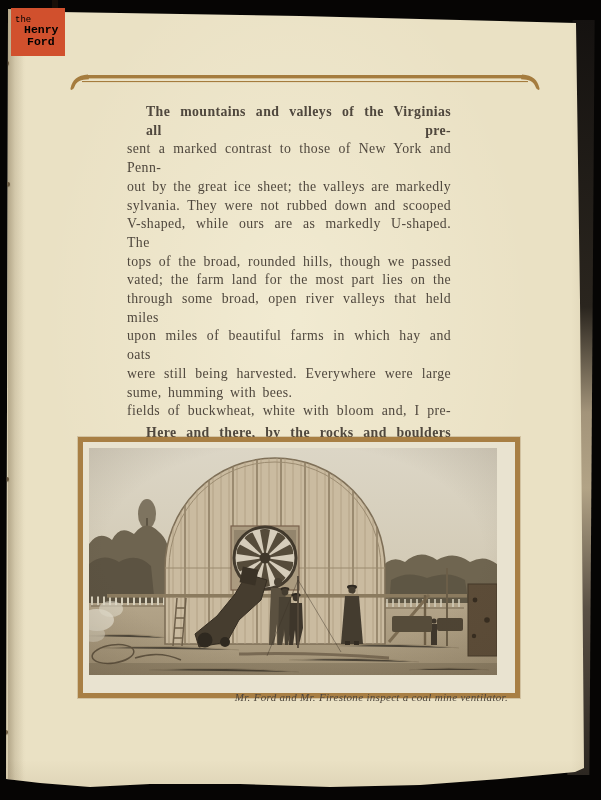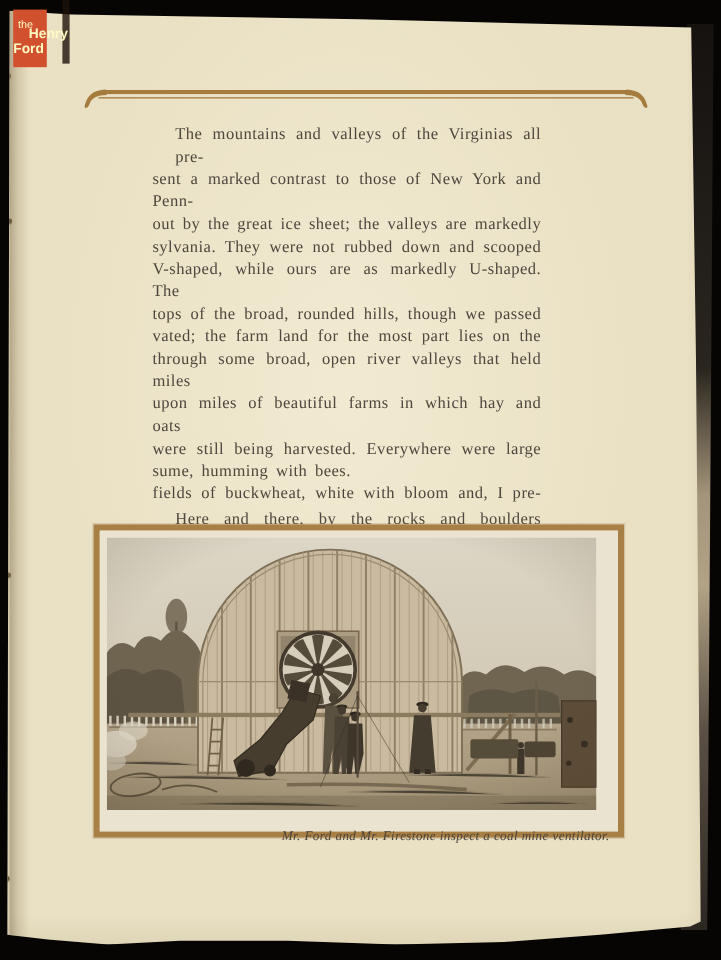--- a/index.html
+++ b/index.html
@@ -31,39 +31,39 @@
     position:absolute;left:8px;top:9px;width:16px;height:772px;
     background:linear-gradient(90deg,rgba(95,78,48,.30),rgba(95,78,48,.10) 7px,rgba(95,78,48,0) 16px);
   }
   .stitch{
     position:absolute;width:5px;height:4px;border-radius:2px;
     background:#6b5a3f;box-shadow:0 1px 1px rgba(60,45,25,.5);
   }
   
   .logo-shadow{position:absolute;left:52px;top:0;width:6px;height:53px;background:rgba(28,18,10,.8);}
   .logo{
-    position:absolute;left:11px;top:8px;width:28px;height:48px;
-    background:#d1502d;color:#fef9c3;
-    font-family:Liberation Sans, sans-serif;
+    position:absolute;left:11px;top:8px;width:54px;height:48px;
+    background:#d1502d;color:#000000;
+    font-family:Liberation Mono, monospace;
     line-height:1;
   }
   .logo .the{position:absolute;left:4px;top:8px;font-size:9px;font-weight:400;}
   .logo .henry{position:absolute;left:13px;top:16px;font-size:11.5px;font-weight:700;text-align:right;}
-  .logo .ford{position:absolute;left:0;top:28px;font-size:11.5px;font-weight:700;text-align:center;}
+  .logo .ford{position:absolute;left:16px;top:28px;font-size:11.5px;font-weight:700;text-align:center;}
   
   .rule{position:absolute;left:68px;top:71px;}
   
   .text-block{
     position:absolute;left:127px;top:103px;width:324px;
     color:#4f473d;font-size:13.8px;line-height:18.7px;
     letter-spacing:.4px;word-spacing:2.5px;
   }
   .paragraph{margin:0 0 3px 0;}
   .tline{text-align:justify;text-align-last:justify;white-space:normal;}
-  .tline.indent{padding-left:19px;}
+  .tline.indent{padding-left:19px;font-weight:bold;}
   .tline.lastline{text-align-last:left;}
   
   .photo-frame{
     position:absolute;left:78px;top:437px;width:420px;height:239px;
     border:5px solid #a87f44;background:#e9e3d0;padding:6px;
     box-shadow:0 0 0 1px rgba(140,105,55,.25);
   }
   .photo-frame svg{display:block;}
   .caption{
     position:absolute;left:78px;top:691px;width:430px;

